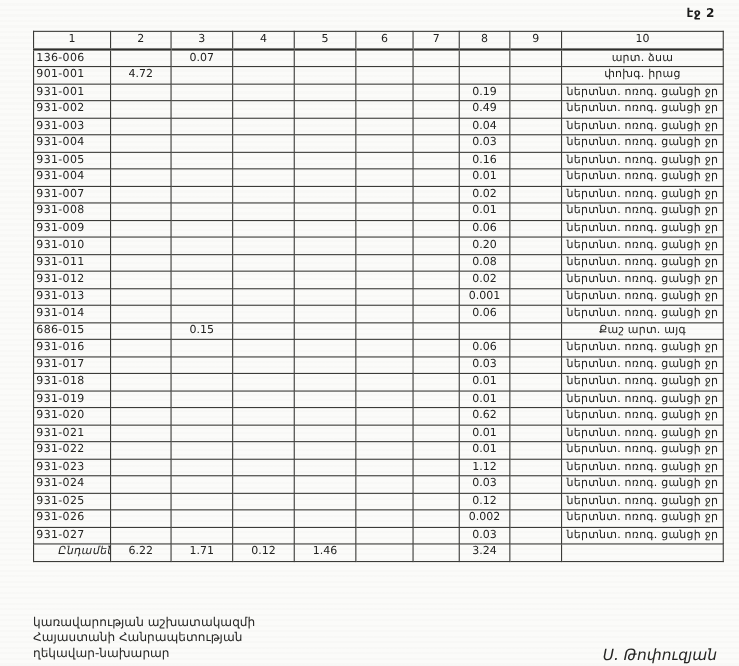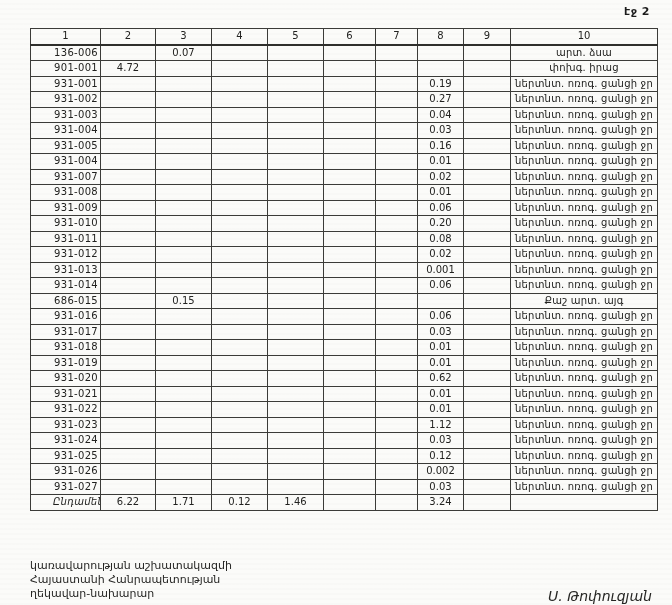--- a/index.html
+++ b/index.html
@@ -40,21 +40,21 @@
     line-height:14.5px;
     padding:0 2px;
     overflow:hidden;
     white-space:nowrap;
     color:#222220;
   }
   table.register th{
     text-align:center;
     border-bottom:2px solid #2f2f2c;
   }
-  td.code{text-align:right;padding-left:4px;letter-spacing:0.3px;}
+  td.code{text-align:left;padding-left:4px;letter-spacing:0.3px;}
   td.num{text-align:center;}
   td.desc{text-align:center;font-size:9px;padding-left:3px;letter-spacing:0.2px;}
   tr.total td{border-top:1.5px solid #2f2f2c;}
   tr.total td.code{text-align:left;padding-left:22px;font-style:italic;}
   .footer-block{
     position:absolute;
     left:30px;top:559px;
     font-size:11px;
     line-height:14px;
     color:#262624;
@@ -139,21 +139,21 @@
           <td class="desc">ներտնտ. ոռոգ. ցանցի ջր</td>
         </tr>
         <tr>
           <td class="code">931-002</td>
           <td class="num"></td>
           <td class="num"></td>
           <td class="num"></td>
           <td class="num"></td>
           <td class="num"></td>
           <td class="num"></td>
-          <td class="num">0.27</td>
+          <td class="num">0.49</td>
           <td class="num"></td>
           <td class="desc">ներտնտ. ոռոգ. ցանցի ջր</td>
         </tr>
         <tr>
           <td class="code">931-003</td>
           <td class="num"></td>
           <td class="num"></td>
           <td class="num"></td>
           <td class="num"></td>
           <td class="num"></td>

